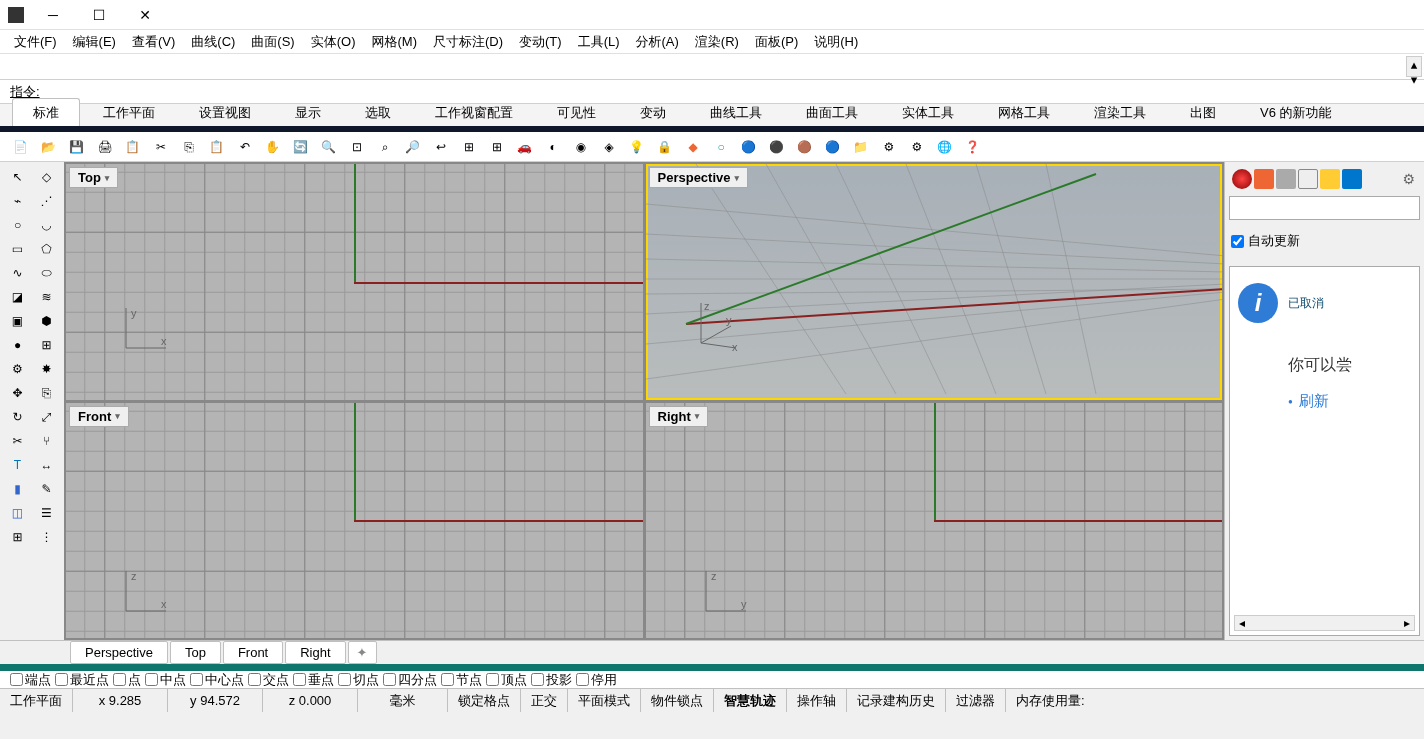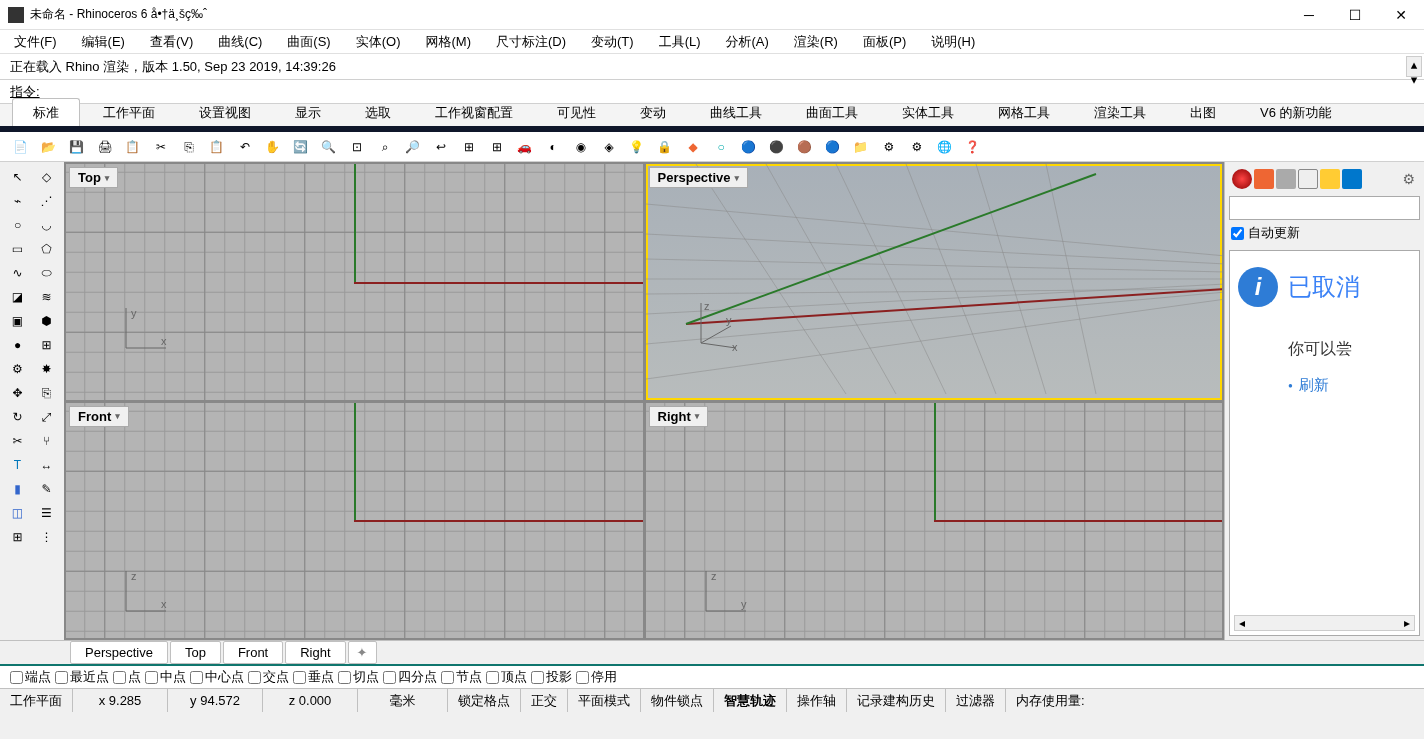--- a/index.html
+++ b/index.html
@@ -1,21 +1,21 @@
 <!DOCTYPE html>
 <html><head>
 <meta charset="utf-8">
 <style>
 * { box-sizing: border-box; margin: 0; padding: 0; font-family: "Microsoft YaHei", "Segoe UI", sans-serif; }
 body { width: 1424px; height: 739px; background: #f0f0f0; overflow: hidden; font-size: 12px; color: #000; }
 .titlebar { height: 30px; background: #fff; display: flex; align-items: center; padding-left: 8px; border-bottom: 1px solid #e0e0e0; }
 .titlebar .app-icon { width: 16px; height: 16px; background: #333; margin-right: 6px; display: inline-block; }
 .titlebar .title { flex: 1; font-size: 12px; }
 .win-btn { width: 46px; height: 30px; display: flex; align-items: center; justify-content: center; font-size: 14px; }
-.menubar { height: 24px; background: #fff; display: flex; align-items: center; padding: 0 8px; gap: 13px; border-bottom: 1px solid #e0e0e0; }
+.menubar { height: 24px; background: #fff; display: flex; align-items: center; padding: 0 8px; gap: 4px; border-bottom: 1px solid #e0e0e0; }
 .menubar .menu-item { padding: 2px 6px; font-size: 13px; }
 .cmd-history { padding: 3px 10px; background: #fff; border-bottom: 1px solid #d0d0d0; font-size: 13px; height: 26px; display: flex; align-items: center; position: relative; }
 .cmd-history .scrollbar { position: absolute; right: 2px; top: 2px; bottom: 2px; width: 16px; background: #f0f0f0; display: flex; flex-direction: column; justify-content: space-between; align-items: center; border: 1px solid #ccc; }
 .cmd-line { padding: 2px 10px; background: #fff; border-bottom: 1px solid #d0d0d0; font-size: 13px; height: 24px; display: flex; align-items: center; }
 .cmd-line .label { margin-right: 12px; text-decoration: underline; }
 .cmd-input { border: none; outline: none; flex: 1; font-size: 13px; }
 .tabs-row { height: 28px; background: #f4f4f4; display: flex; align-items: flex-end; padding-left: 12px; border-bottom: 6px solid #0f172a; }
 .tab { padding: 5px 20px 4px; font-size: 13px; border: 1px solid transparent; border-bottom: none; margin-right: 2px; }
 .tab.active { background: #fff; border-color: #c0c0c0; border-top-left-radius: 3px; border-top-right-radius: 3px; }
 .toolbar { height: 30px; background: #fff; display: flex; align-items: center; padding: 0 8px; gap: 2px; border-bottom: 1px solid #d0d0d0; }
@@ -31,45 +31,44 @@
 .vp-grid { position: absolute; inset: 0; background-image: linear-gradient(#999 1px, transparent 1px), linear-gradient(90deg, #999 1px, transparent 1px); background-size: 20px 20px; background-position: center; }
 .vp-grid.major { background-image: linear-gradient(#888 1px, transparent 1px), linear-gradient(90deg, #888 1px, transparent 1px); background-size: 100px 100px; background-position: center; }
 .axis-x-line { position: absolute; height: 2px; background: #8b2020; }
 .axis-y-line { position: absolute; width: 2px; background: #2a7a2a; }
 .axis-ind { position: absolute; font-size: 11px; color: #666; }
 .right-panel { width: 200px; background: #f0f0f0; border-left: 1px solid #c0c0c0; padding: 4px; display: flex; flex-direction: column; }
 .rp-icons { display: flex; gap: 2px; padding: 3px; }
 .rp-icon { width: 20px; height: 20px; border-radius: 10px; }
 .rp-gear { margin-left: auto; font-size: 14px; color: #666; padding: 2px; }
 .rp-input { width: 100%; height: 24px; border: 1px solid #aaa; margin-top: 4px; padding: 2px 4px; }
-.rp-check { display: flex; align-items: center; gap: 4px; padding: 4px 2px; font-size: 13px; }
+.rp-check { display: flex; align-items: center; gap: 4px; padding: 12px 2px; font-size: 13px; }
 .rp-content { flex: 1; background: #fff; border: 1px solid #aaa; margin-top: 4px; padding: 8px; position: relative; overflow: hidden; }
 .rp-info-icon { width: 40px; height: 40px; border-radius: 20px; background: #2e7cd6; color: #fff; display: flex; align-items: center; justify-content: center; font-size: 24px; font-weight: bold; font-style: italic; margin: 8px 0; }
 .rp-info-row { display: flex; align-items: center; gap: 10px; }
-.rp-info-text { font-size: 24px; color: #3b82f6; text-align: center; }
+.rp-info-text { font-size: 12px; color: #0c4a6e; text-align: center; }
 .rp-sub { font-size: 16px; color: #333; margin-top: 24px; margin-left: 50px; }
 .rp-link { font-size: 15px; color: #2e7cd6; margin-top: 16px; margin-left: 50px; display: flex; align-items: center; gap: 6px; }
 .rp-link::before { content: "●"; font-size: 8px; }
 .rp-scroll { position: absolute; bottom: 4px; left: 4px; right: 4px; height: 16px; background: #f0f0f0; border: 1px solid #ccc; display: flex; justify-content: space-between; align-items: center; padding: 0 4px; }
 .vp-tabs-row { height: 24px; background: #f0f0f0; display: flex; align-items: center; padding-left: 70px; gap: 2px; border-top: 1px solid #c0c0c0; }
 .vp-tab { padding: 3px 14px; font-size: 13px; background: #fff; border: 1px solid #c0c0c0; border-radius: 2px; }
 .vp-tab.plus { padding: 3px 8px; color: #888; }
-.osnap-row { height: 24px; background: #fff; display: flex; align-items: center; padding: 0 10px; gap: 4px; border-top: 2px solid #0f766e; }
+.osnap-row { height: 24px; background: #fff; display: flex; align-items: center; padding: 0 10px; gap: 4px; border-top: 7px solid #0f766e; }
 .osnap-item { display: flex; align-items: center; gap: 2px; font-size: 13px; }
 .osnap-item input { width: 13px; height: 13px; }
 .statusbar { height: 24px; background: #f0f0f0; display: flex; align-items: center; border-top: 1px solid #c0c0c0; font-size: 13px; }
 .sb-cell { padding: 0 10px; border-right: 1px solid #c0c0c0; height: 100%; display: flex; align-items: center; }
 .sb-swatch { width: 12px; height: 12px; background: #000; margin-right: 4px; }
 </style>
 </head>
 <body>
 
 <div class="titlebar">
   <span class="app-icon"></span>
-  <span class="title">未命名 - Rhinoceros 6 å•†ä¸šç‰ˆ</span>
   <div class="win-btn">─</div>
   <div class="win-btn">☐</div>
   <div class="win-btn">✕</div>
 </div>
 
 <div class="menubar">
   <span class="menu-item">文件(F)</span>
   <span class="menu-item">编辑(E)</span>
   <span class="menu-item">查看(V)</span>
   <span class="menu-item">曲线(C)</span>
@@ -79,21 +78,20 @@
   <span class="menu-item">尺寸标注(D)</span>
   <span class="menu-item">变动(T)</span>
   <span class="menu-item">工具(L)</span>
   <span class="menu-item">分析(A)</span>
   <span class="menu-item">渲染(R)</span>
   <span class="menu-item">面板(P)</span>
   <span class="menu-item">说明(H)</span>
 </div>
 
 <div class="cmd-history">
-  <span>正在载入 Rhino 渲染，版本 1.50, Sep 23 2019, 14:39:26</span>
   <div class="scrollbar">
     <span>▴</span>
     <span>▾</span>
   </div>
 </div>
 
 <div class="cmd-line">
   <span class="label">指令:</span>
   <input class="cmd-input" style="">
 </div>

